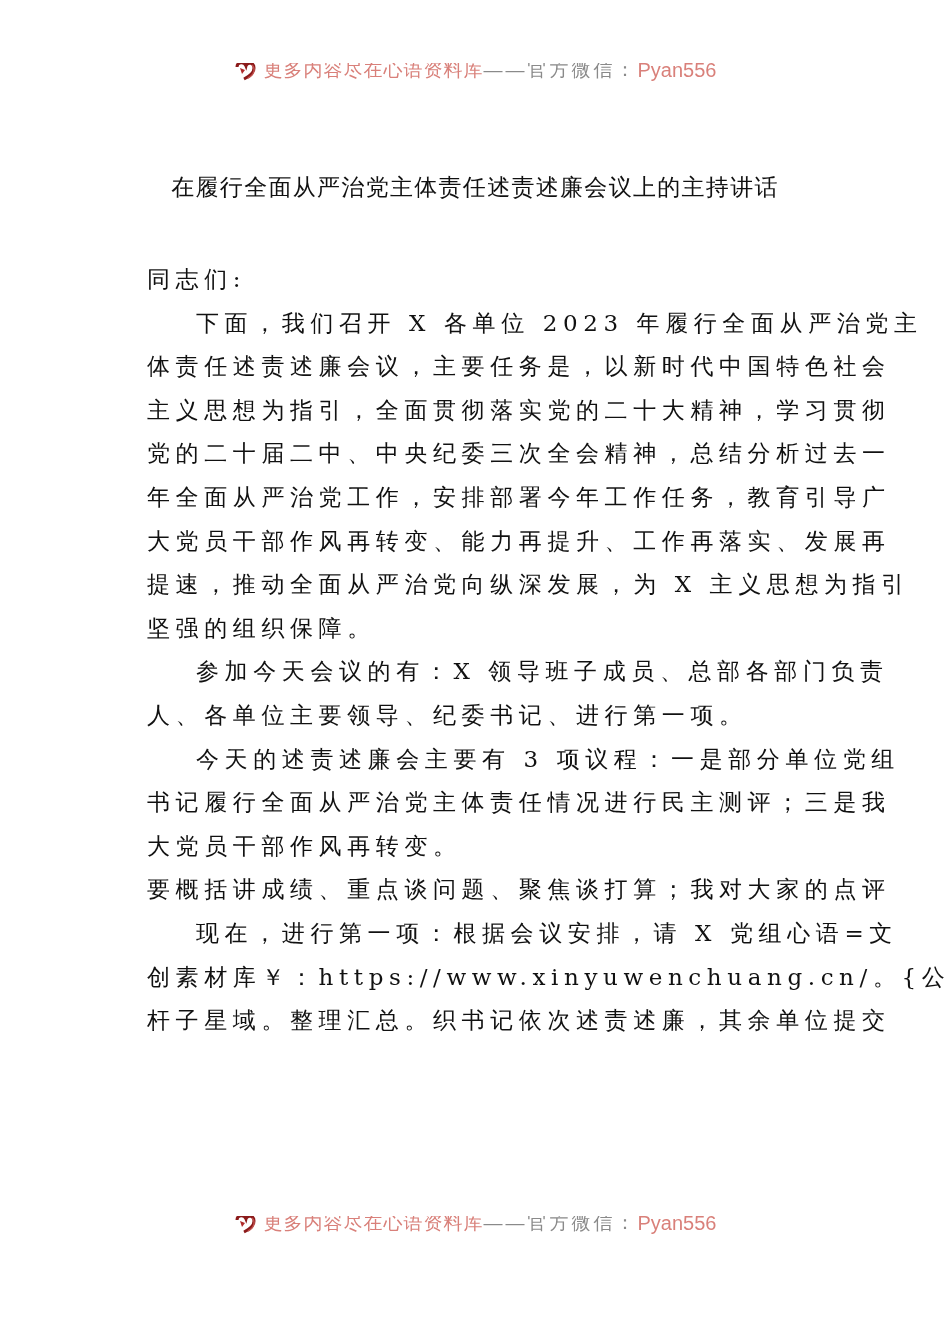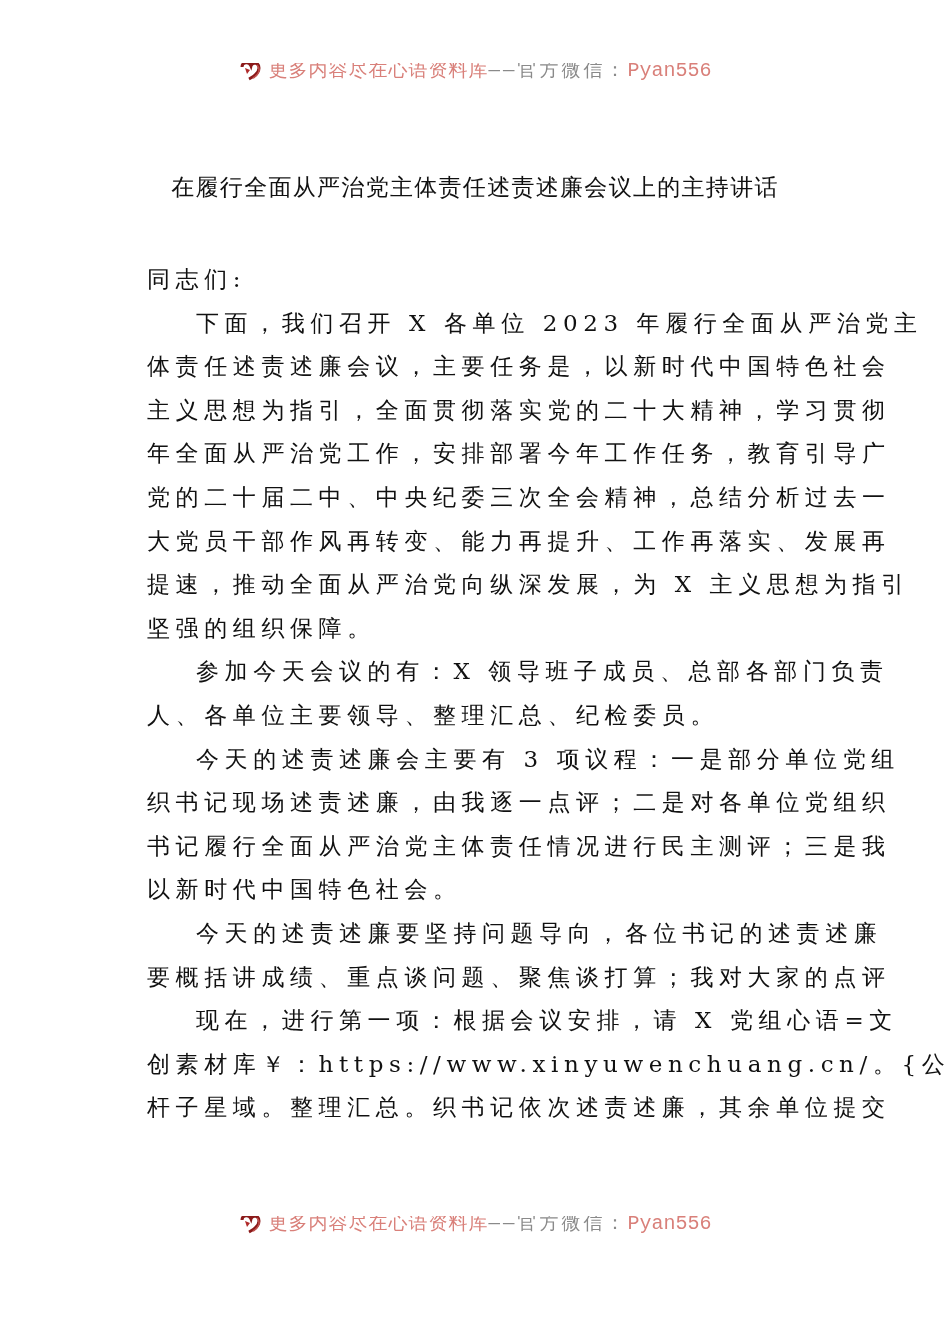--- a/index.html
+++ b/index.html
@@ -16,21 +16,21 @@
     color: #111111;
   }
   .watermark {
     position: absolute;
     left: 0;
     width: 950px;
     height: 30px;
     display: flex;
     align-items: center;
     justify-content: center;
-    font-family: Liberation Mono, monospace;
+    font-family: Liberation Sans, sans-serif;
     font-size: 19px;
     white-space: nowrap;
     overflow: hidden;
   }
   .watermark.top { top: 55px; clip-path: inset(8px 0 0 0); }
   .watermark.bottom { top: 1208px; clip-path: inset(8px 0 0 0); }
   .wm-logo {
     width: 24px;
     height: 22px;
     margin-right: 6px;
@@ -85,41 +85,39 @@
 
 <div class="title">在履行全面从严治党主体责任述责述廉会议上的主持讲话</div>
 
 <div class="body-text">
   <div class="line">同志们:</div>
 
   <div>
     <div class="line indent">下面，我们召开 X 各单位 2023 年履行全面从严治党主</div>
     <div class="line">体责任述责述廉会议，主要任务是，以新时代中国特色社会</div>
     <div class="line">主义思想为指引，全面贯彻落实党的二十大精神，学习贯彻</div>
+    <div class="line">党的二十届二中、中央纪委三次全会精神，总结分析过去一</div>
     <div class="line">年全面从严治党工作，安排部署今年工作任务，教育引导广</div>
-    <div class="line">党的二十届二中、中央纪委三次全会精神，总结分析过去一</div>
     <div class="line">大党员干部作风再转变、能力再提升、工作再落实、发展再</div>
     <div class="line">提速，推动全面从严治党向纵深发展，为 X 主义思想为指引</div>
     <div class="line">坚强的组织保障。</div>
   </div>
 
   <div>
     <div class="line indent">参加今天会议的有：X 领导班子成员、总部各部门负责</div>
-    <div class="line">人、各单位主要领导、整理汇总、纪检委员。</div>
+    <div class="line">人、各单位主要领导、纪委书记、进行第一项。</div>
   </div>
 
   <div>
     <div class="line indent">今天的述责述廉会主要有 3 项议程：一是部分单位党组</div>
-    <div class="line">织书记现场述责述廉，由我逐一点评；二是对各单位党组织</div>
     <div class="line">书记履行全面从严治党主体责任情况进行民主测评；三是我</div>
-    <div class="line">以新时代中国特色社会。</div>
+    <div class="line">大党员干部作风再转变。</div>
   </div>
 
   <div>
-    <div class="line indent">今天的述责述廉要坚持问题导向，各位书记的述责述廉</div>
     <div class="line">要概括讲成绩、重点谈问题、聚焦谈打算；我对大家的点评</div>
   </div>
 
   <div>
     <div class="line indent">现在，进行第一项：根据会议安排，请 X 党组心语=文</div>
     <div class="line">创素材库￥：https://www.xinyuwenchuang.cn/。{公众号：笔</div>
     <div class="line">杆子星域。整理汇总。织书记依次述责述廉，其余单位提交</div>
   </div>
 </div>
 

